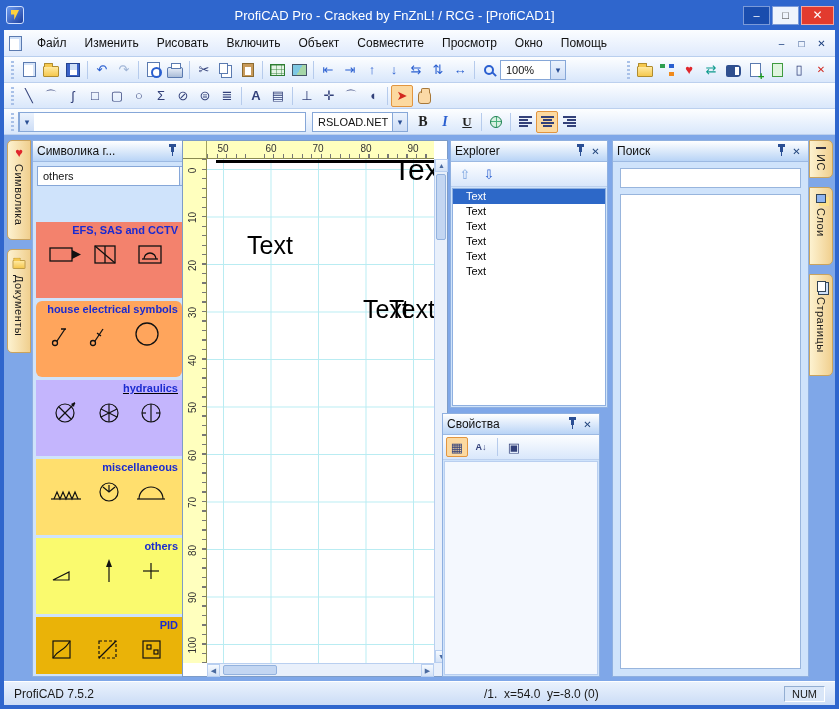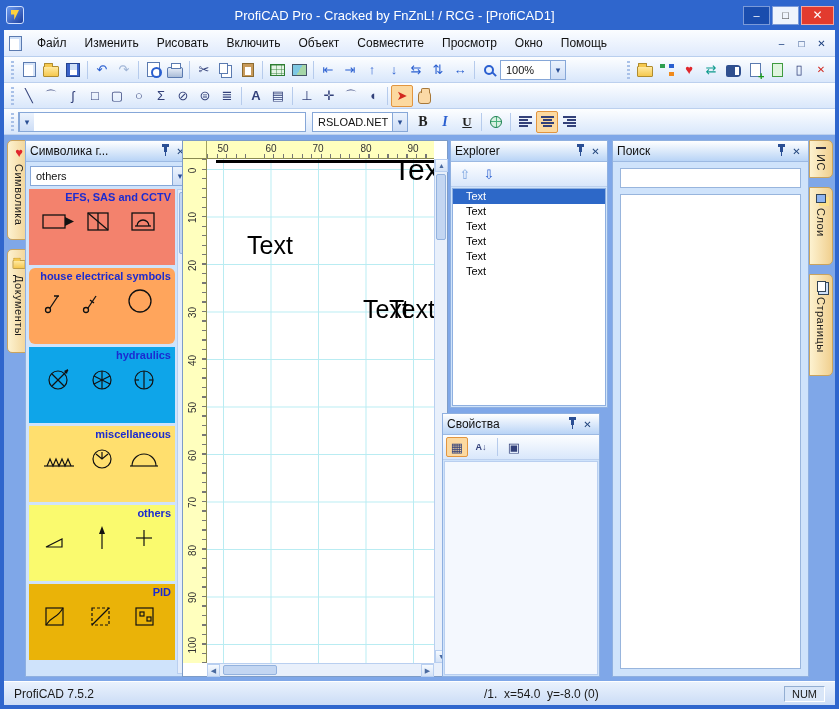--- a/index.html
+++ b/index.html
@@ -355,34 +355,34 @@
       <div class="vtab" style="height:100px">
         <span class="heart">♥</span>
         <span class="vtxt">Символика</span>
       </div>
       <div class="vtab" style="height:104px">
         <span class="i-folder" style="transform:scale(.8)"></span>
         <span class="vtxt">Документы</span>
       </div>
     </div>
 
-    <div class="panel" style="left:21px;top:5px;width:168px;height:537px">
+    <div class="panel" style="left:28px;top:5px;width:168px;height:537px">
       <div class="phdr">
         <span class="t">Символика г...</span>
         <span class="hdr-btn">
             <span class="pin-ic"></span>
           </span>
         <span class="hdr-btn">✕</span>
       </div>
       <div class="combo scombo">
         <span class="val">others</span>
         <span class="cbtn">▾</span>
       </div>
       <div class="sgroups">
-        <div class="sgroup" style="background-color: rgb(243, 130, 109);">
+        <div class="sgroup" style="background-color: rgb(243, 130, 109); margin-top: 33px;">
           <div class="gt">EFS, SAS and CCTV</div>
           <svg class="symart" viewBox="0 0 124 34">
             <g fill="none" stroke="#111" stroke-width="1.3">
               <rect x="3" y="10" width="22" height="13"></rect>
               <polygon points="25,12 34,16.5 25,21" fill="#111" stroke="none"></polygon>
               <rect x="48" y="8" width="20" height="17"></rect>
               <line x1="48" y1="8" x2="68" y2="25"></line>
                 <line x1="58" y1="8" x2="58" y2="25"></line>
               <rect x="92" y="8" width="22" height="17"></rect>
               <path d="M97 21 a6 6 0 0 1 12 0"></path>
@@ -397,21 +397,21 @@
               <circle cx="8" cy="26" r="2.5"></circle>
                 <line x1="10" y1="24" x2="18" y2="12"></line>
                 <line x1="14" y1="12" x2="19" y2="12"></line>
               <circle cx="46" cy="26" r="2.5"></circle>
                 <line x1="48" y1="24" x2="56" y2="12"></line>
                 <line x1="50" y1="16" x2="54" y2="19"></line>
               <circle cx="100" cy="17" r="11"></circle>
             </g>
           </svg>
         </div>
-        <div class="sgroup" style="background-color: #0ea5e9;">
+        <div class="sgroup" style="background-color: #c4b5fd; text-decoration: underline;">
           <div class="gt">hydraulics</div>
           <svg class="symart" viewBox="0 0 124 34">
             <g fill="none" stroke="#111" stroke-width="1.2">
               <circle cx="18" cy="17" r="9"></circle>
               <line x1="12" y1="23" x2="24" y2="11"></line>
                 <line x1="12" y1="11" x2="24" y2="23"></line>
               <line x1="24" y1="11" x2="28" y2="7"></line>
                 <polygon points="28,6 24,8 27,11" fill="#111" stroke="none"></polygon>
               <circle cx="62" cy="17" r="9"></circle>
               <line x1="62" y1="8" x2="62" y2="26"></line>

